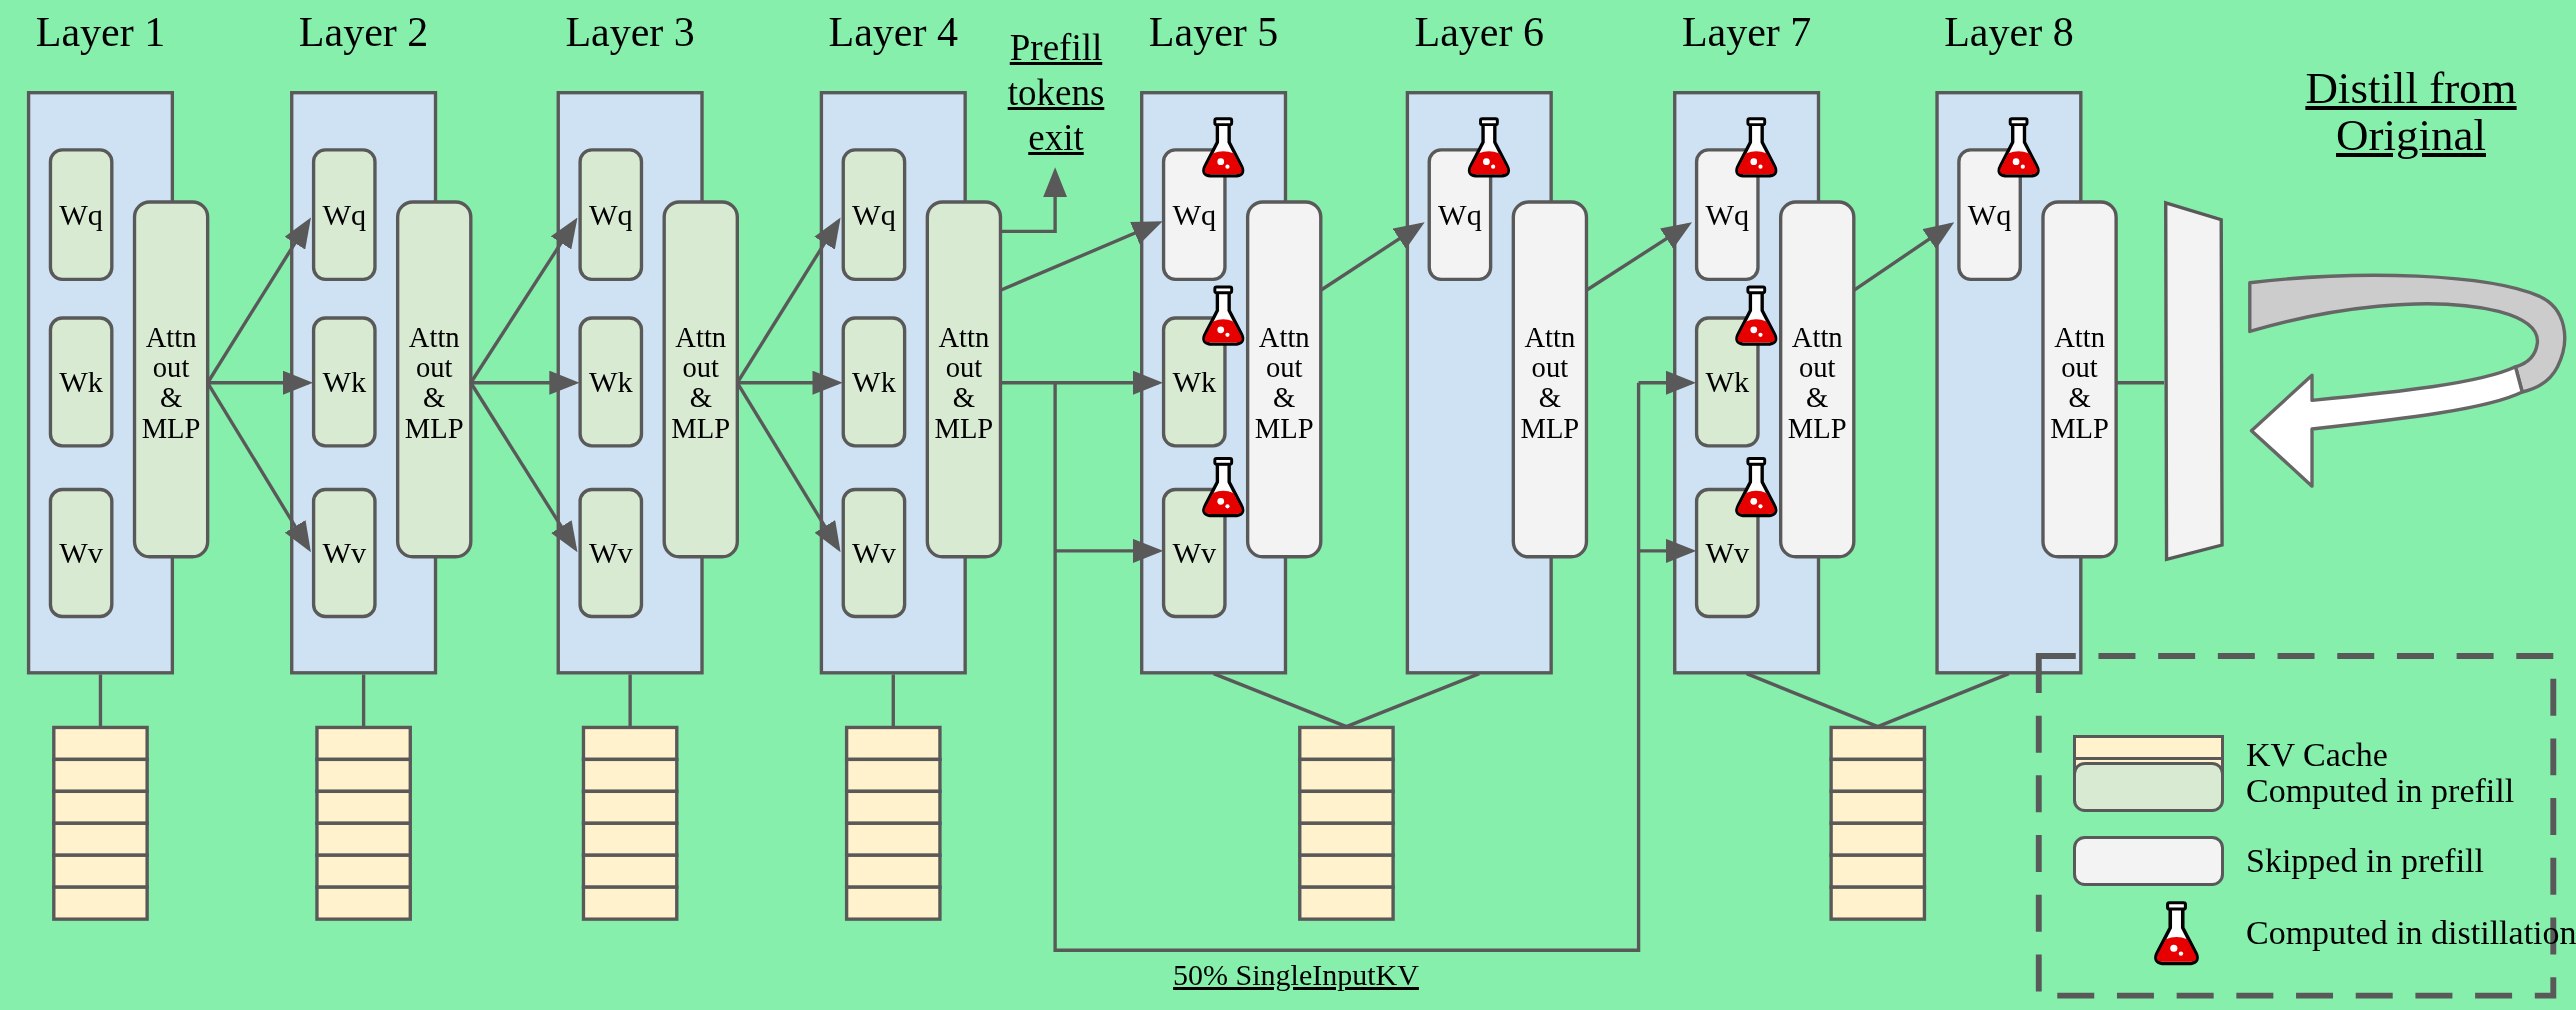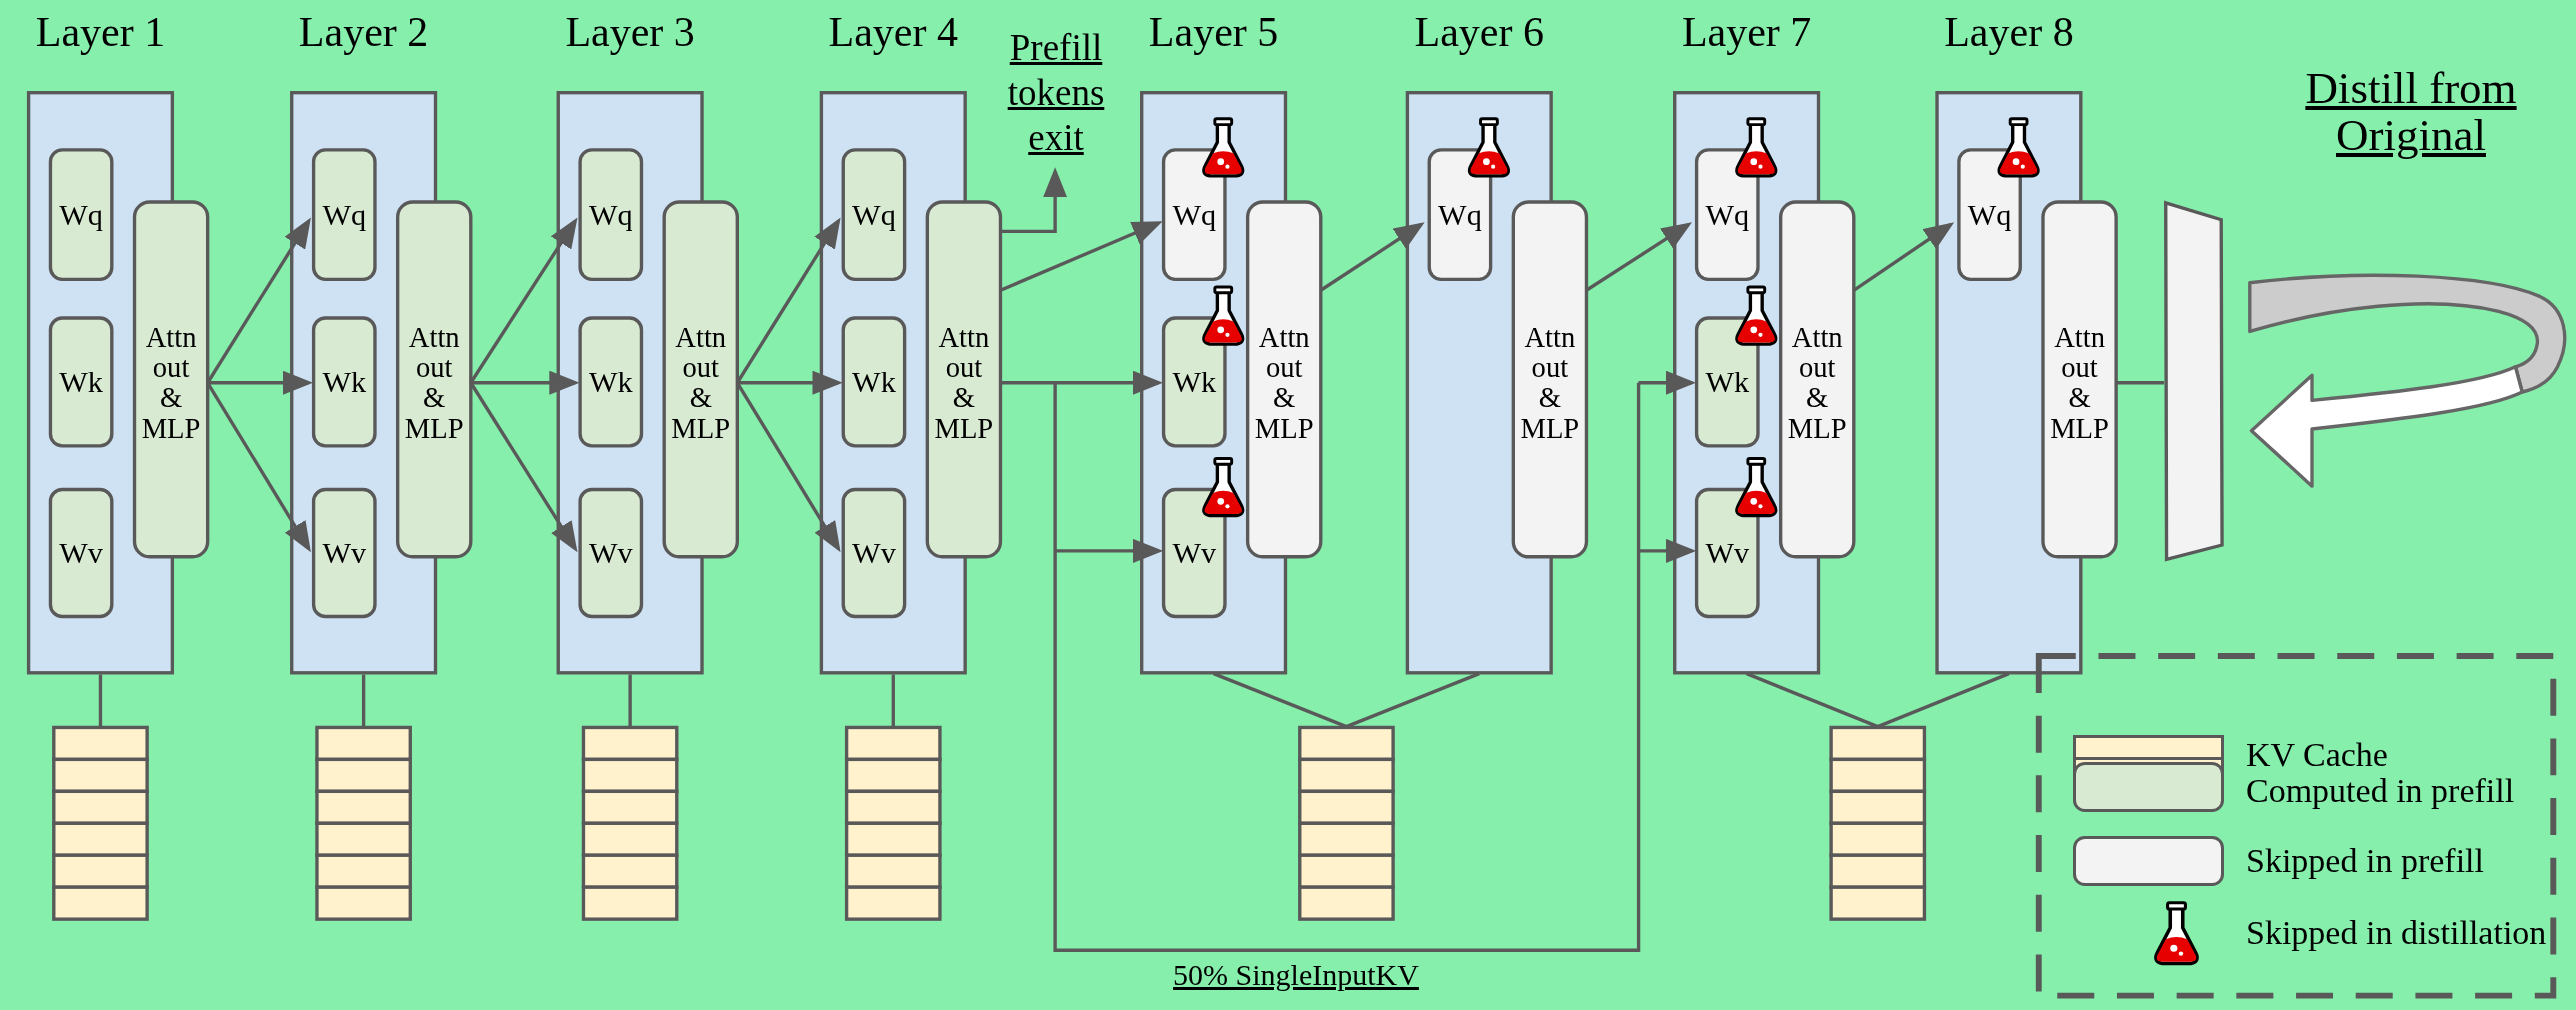--- a/index.html
+++ b/index.html
@@ -305,16 +305,16 @@
     <span class="txt">Skipped in prefill</span>
   </div>
   <div class="legend-row" style="top:901px;height:64px;">
     <svg class="legend-flask" width="59" height="66" viewBox="-32 -44 64 74">
       <path d="M -7 -36 L -7 -14 L -21 13 Q -27 24 -16 26 L 16 26 Q 27 24 21 13 L 7 -14 L 7 -36 Z" fill="#ffffff" stroke="#000000" stroke-width="4" stroke-linejoin="round"></path>
       <path d="M -12 -1 L -21 16 Q -25 24 -15 24 L 15 24 Q 25 24 21 16 L 12 -1 Q 0 -6 -12 -1 Z" fill="#e60000"></path>
       <circle cx="-3" cy="9" r="4" fill="#ffffff"></circle>
       <circle cx="5" cy="15" r="2.5" fill="#ffffff"></circle>
       <rect x="-10" y="-42" width="20" height="7" rx="2" fill="#ffffff" stroke="#000000" stroke-width="3.5"></rect>
     </svg>
-    <span class="txt">Skipped in distillation</span>
+    <span class="txt">Computed in distillation</span>
   </div>
 </div>
 
 
 </body></html>

